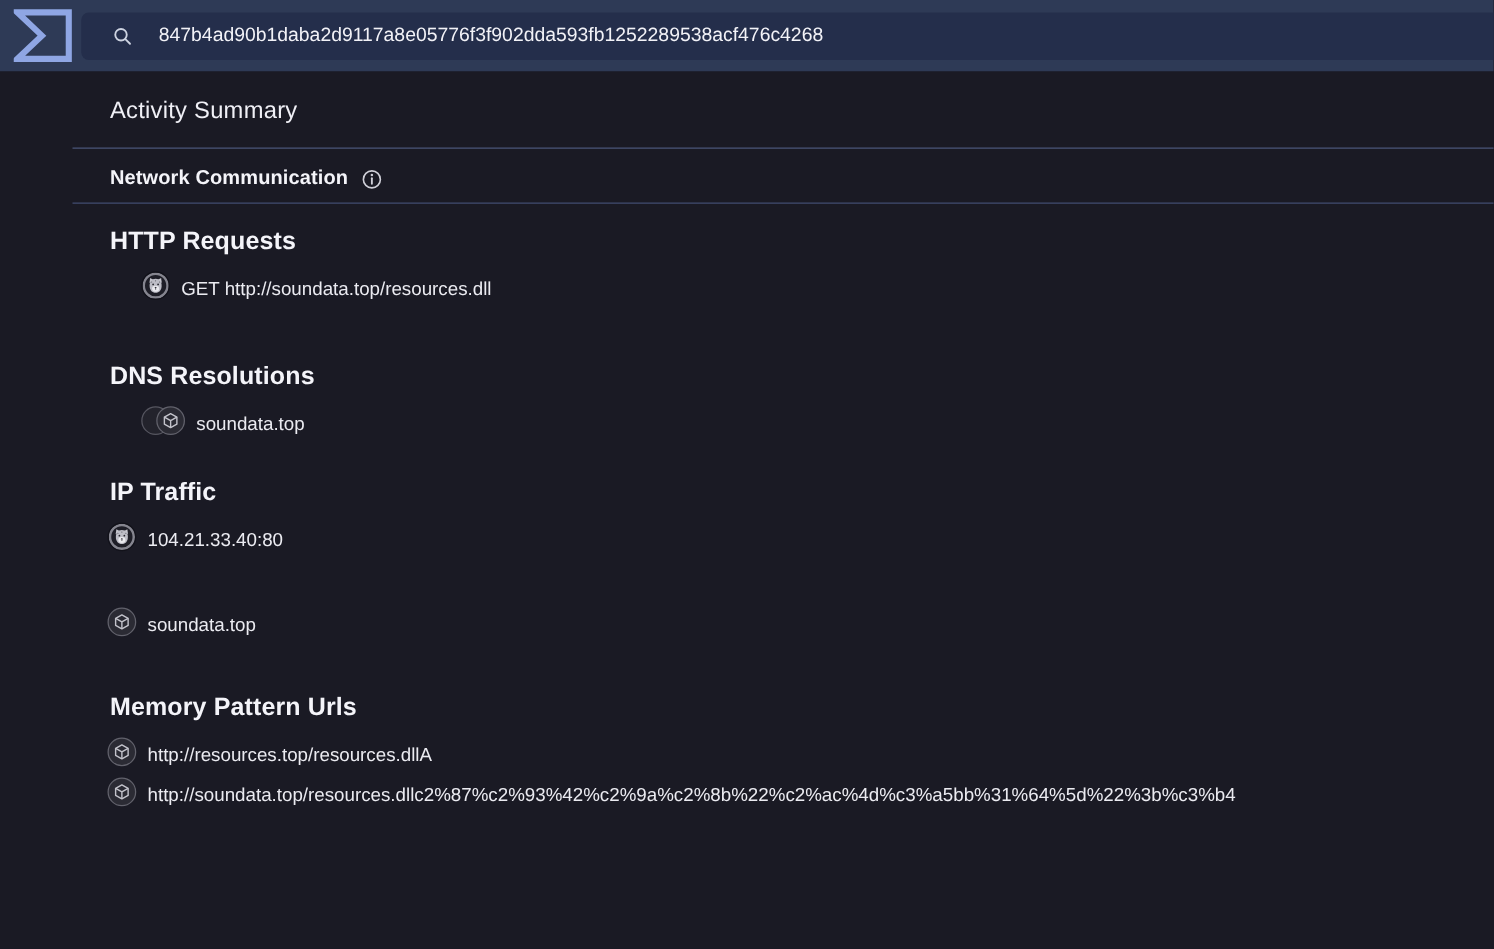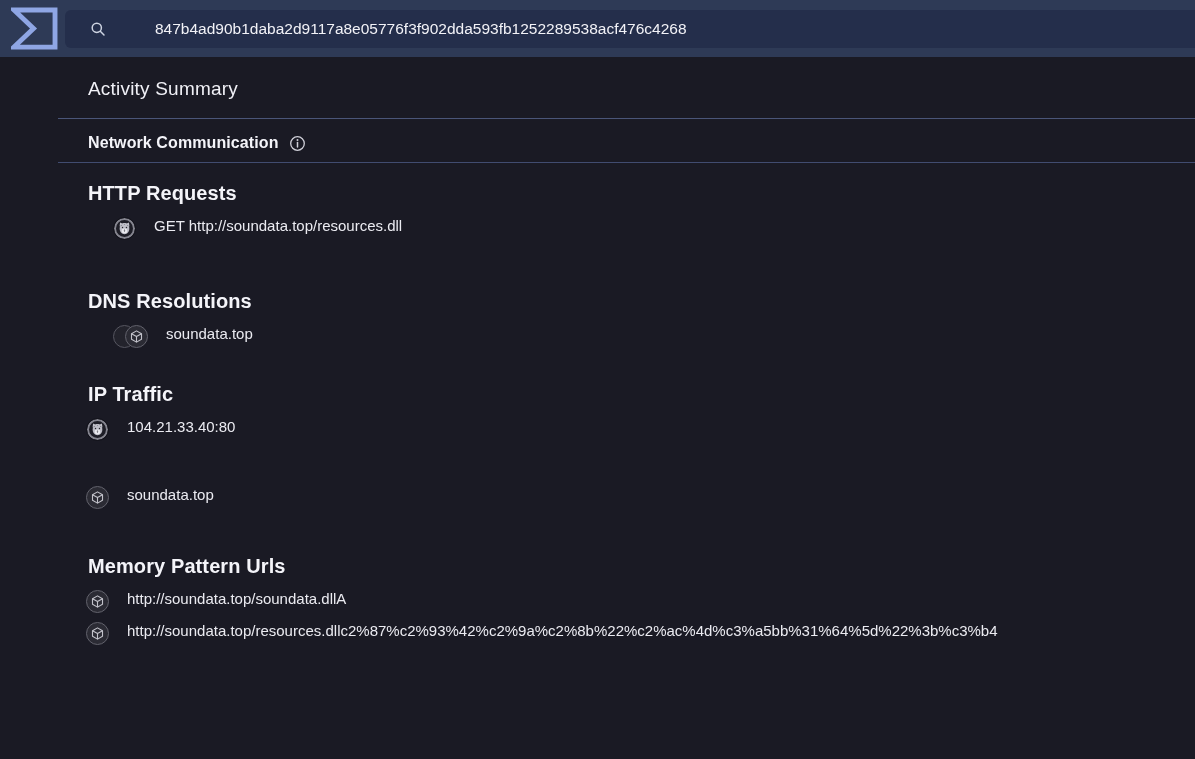--- a/index.html
+++ b/index.html
@@ -12,21 +12,21 @@
 
   
   .topbar {
     height:57px; background:#2e3a56;
     display:flex; align-items:center;
   }
   .logo { margin-left:11px; width:47px; height:43px; display:flex; align-items:center; justify-content:center; cursor:pointer; }
   .searchbox {
     flex:1; margin-left:7px; height:38px;
     background:#242e4b; border-radius:6px 0 0 6px;
-    display:flex; align-items:center; padding-left:25px;gap:28px;
+    display:flex; align-items:center; padding-left:25px;
   }
   .searchbox svg { flex:0 0 auto; }
   .searchbox input {
     flex:1; margin-left:21px; background:transparent; border:none; outline:none;
     color:#f2f2f7; font-size:15.5px; font-family:"Liberation Sans","DejaVu Sans",sans-serif;
   }
 
   
   .content { padding-left:58px; }
   .inner { padding-left:30px; }
@@ -40,21 +40,21 @@
   
   .group { margin-top:36px; }
   .group-0 { margin-top:20px; }
   .group-1 { margin-top:51px; }
   .group-3 { margin-top:45px; }
   .group-4 { margin-top:47px; }
   .group-heading { font-size:20px; font-weight:700; color:#f4f4f9; line-height:21px; letter-spacing:.1px; }
   .rows { margin-top:13px; display:flex; flex-direction:column; gap:6px; }
   .group-2 .rows { gap:3px; }
   .group-4 .rows { gap:9px; }
-  .row { display:flex; align-items:flex-start; gap:18px; height:23px; margin-left:-2px; }
+  .row { display:flex; align-items:flex-end; gap:9px; height:23px; margin-left:-2px; }
   .group.indent .row { margin-left:25px; }
   .row-text { font-size:15px; color:#ebebf1; white-space:nowrap; }
 
   
   .badge {
     width:23px; height:23px; border-radius:50%; flex:0 0 auto;
     display:flex; align-items:center; justify-content:center;
   }
   .badge.family { background:#1e1e27; border:1px solid #12121a; box-shadow:inset 0 0 0 2px #85858f; }
   .badge.swirl  { background:#23232c; border:1px solid #3a3a45; }
@@ -184,21 +184,21 @@
   <div class="group group-4">
     <div class="group-heading">Memory Pattern Urls</div>
     <div class="rows">
           <div class="row">
             <span class="badge cube">
               <svg width="15" height="15" viewBox="0 0 24 24" fill="none" stroke="#c3c3cb" stroke-width="1.8" stroke-linejoin="round">
                 <path d="M12 3 L20 7.5 V16.5 L12 21 L4 16.5 V7.5 Z"></path>
                 <path d="M4 7.5 L12 12 L20 7.5 M12 12 V21"></path>
               </svg>
             </span>
-            <span class="row-text">http://soundata.top/soundata.dllA</span>
+            <span class="row-text">http://resources.top/resources.dllA</span>
           </div>
           <div class="row">
             <span class="badge cube">
               <svg width="15" height="15" viewBox="0 0 24 24" fill="none" stroke="#c3c3cb" stroke-width="1.8" stroke-linejoin="round">
                 <path d="M12 3 L20 7.5 V16.5 L12 21 L4 16.5 V7.5 Z"></path>
                 <path d="M4 7.5 L12 12 L20 7.5 M12 12 V21"></path>
               </svg>
             </span>
             <span class="row-text">http://soundata.top/resources.dllc2%87%c2%93%42%c2%9a%c2%8b%22%c2%ac%4d%c3%a5bb%31%64%5d%22%3b%c3%b4</span>
           </div>

